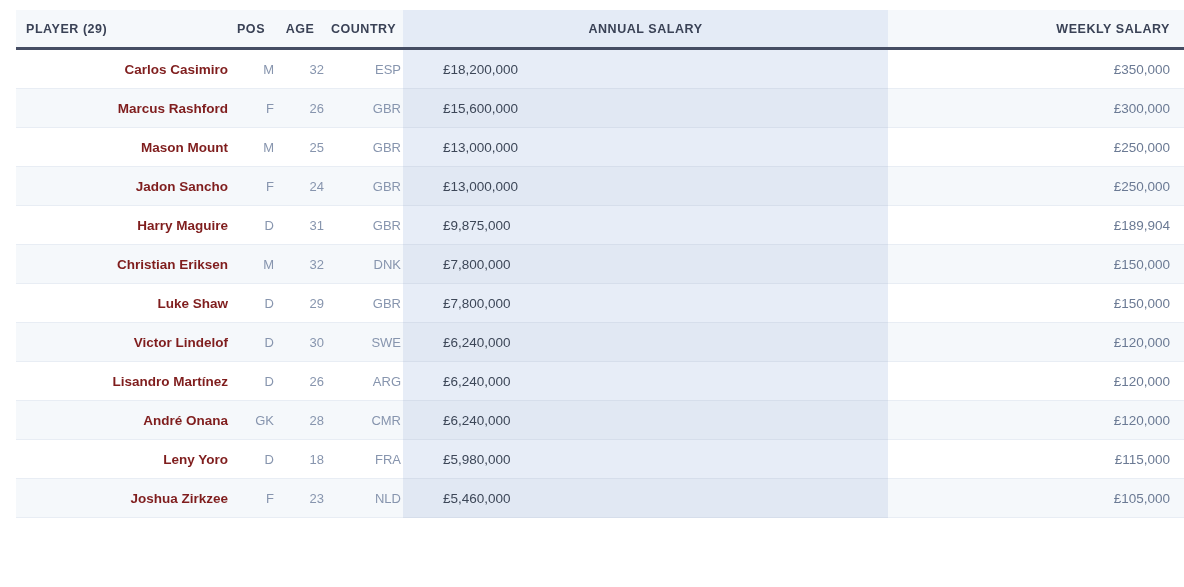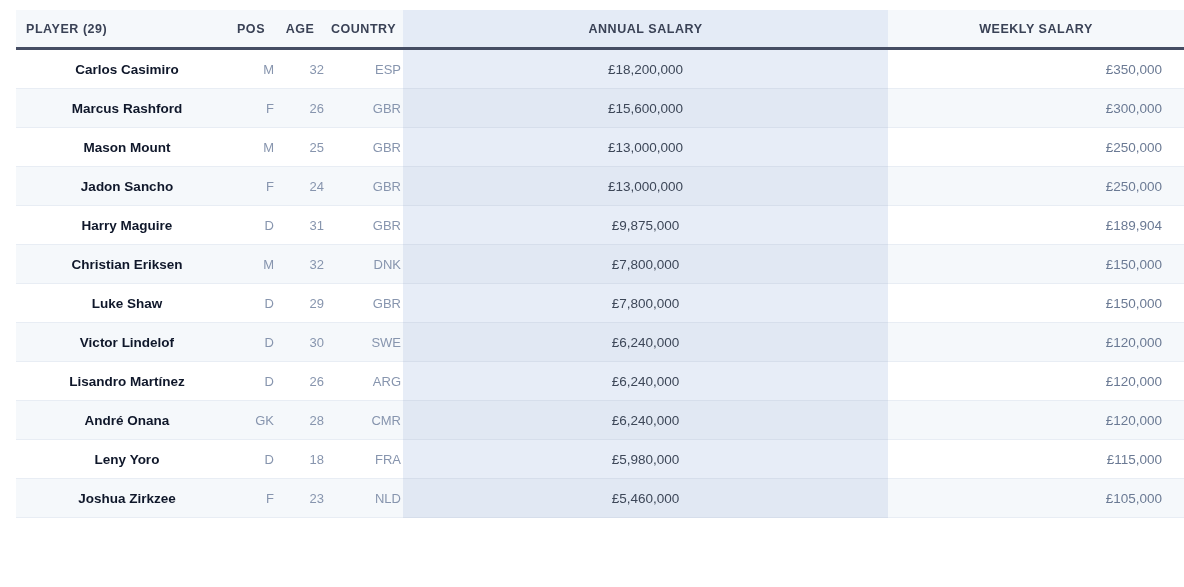--- a/index.html
+++ b/index.html
@@ -43,53 +43,54 @@
     height: 37px;
     vertical-align: middle;
     border-bottom: 3px solid #454d63;
     white-space: nowrap;
   }
   thead th.col-player   { text-align: left;  padding-left: 10px; }
   thead th.col-pos,
   thead th.col-age,
   thead th.col-country  { text-align: center; padding-right: 2px; }
   thead th.col-annual   { text-align: center; background: #e4ebf6; }
-  thead th.col-weekly   { }
+  thead th.col-weekly   { text-align: right; padding-right: 14px; }
 
   
   tbody td {
     height: 38px;
     padding: 0;
     font-size: 13.5px;
     vertical-align: middle;
     border-bottom: 1px solid #e8edf4;
     white-space: nowrap;
   }
 
   td.col-player {
-    text-align: center;
+    text-align: right;
     padding-left: 10px;
-    color: #0f172a;
+    color: #7f1d1d;
     font-weight: bold;
     font-size: 13.5px;
   }
   td.col-pos, td.col-age, td.col-country {
     text-align: right;
     padding-right: 2px;
     color: #8795ae;
     font-size: 13px;
   }
   td.col-annual {
-    text-align: center;
+    text-align: left;
     color: #3d4758;
     font-size: 13.5px;
+    padding-left: 40px;
   }
   td.col-weekly {
     text-align: right;
-    padding-right: 22px;
+    padding-right: 14px;
     color: #6b7a94;
     font-size: 13.5px;
   }
 
   
   tbody tr.row-odd  td { background: #ffffff; }
   tbody tr.row-even td { background: #f5f8fb; }
 
   tbody tr.row-odd  td.col-annual { background: #e7edf7; }
   tbody tr.row-even td.col-annual { background: #e1e8f3; }

